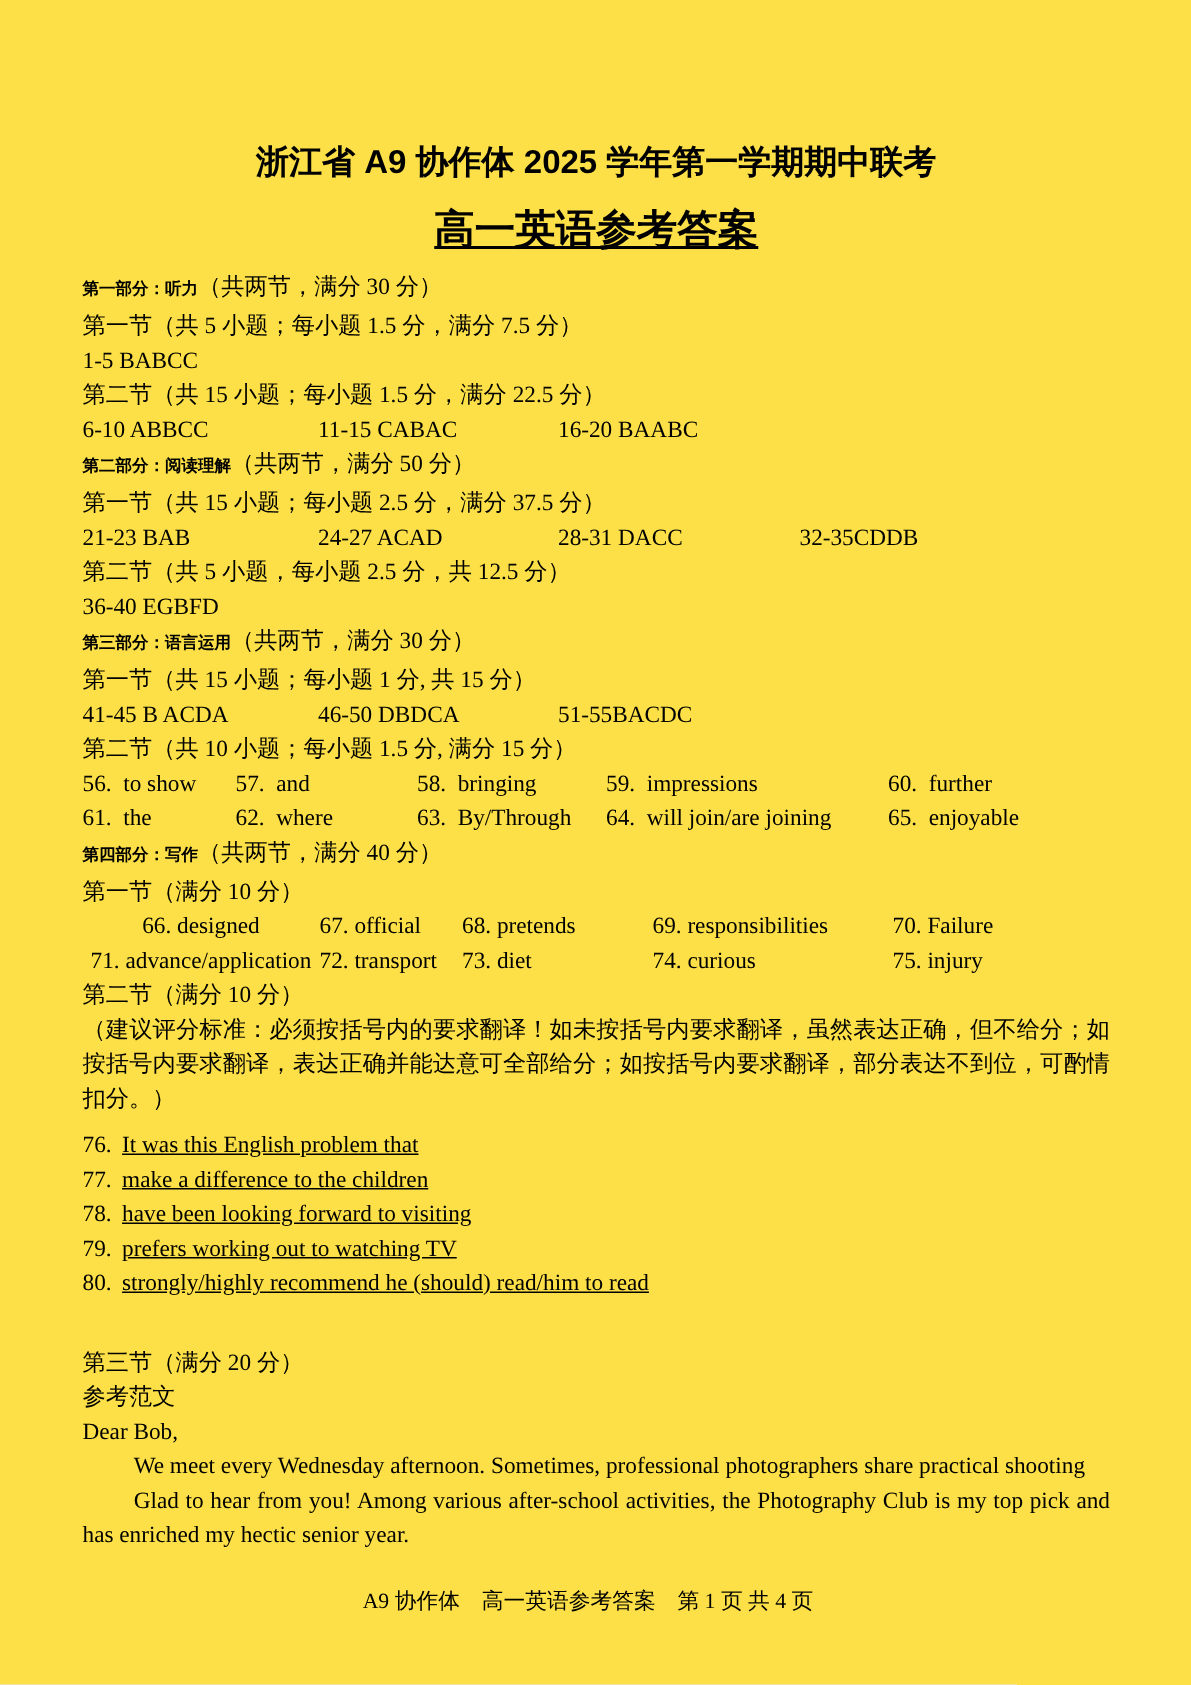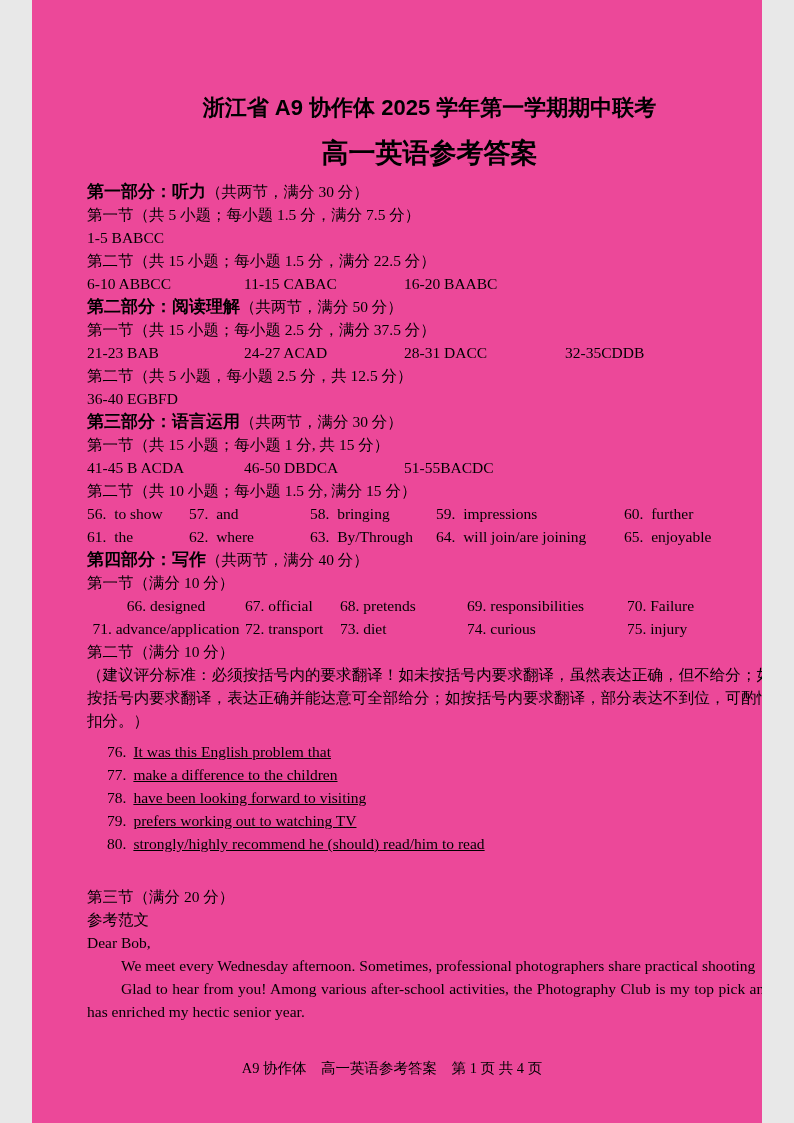--- a/index.html
+++ b/index.html
@@ -1,55 +1,56 @@
 <!DOCTYPE html>
 <html><head>
 <meta charset="utf-8">
 <style>
   html,body{margin:0;padding:0;background:#e8e8e8;}
   .page{
-    width:730px;height:1123px;margin:0 auto;background:#ec4899;
+    width:794px;height:1123px;margin:0 auto;background:#fde047;
     position:relative;color:#000;
     font-family:"Liberation Serif","DejaVu Serif",serif;
     font-size:15.5px;line-height:23px;
     overflow:hidden;
   }
   .content{padding:92px 54px 0 55px;width:685px;}
   .doc-title{
     margin:0;text-align:center;font-weight:bold;font-size:22px;line-height:32px;
     font-family:"Liberation Sans","DejaVu Sans",sans-serif;
   }
   .doc-subtitle{
     margin:10px 0 0 0;text-align:center;font-weight:bold;font-size:27px;line-height:38px;
     font-family:"Liberation Sans","DejaVu Sans",sans-serif;
+    text-decoration:underline;
   }
   .body-block{margin-top:8px;}
   .line{margin:0;line-height:23px;white-space:pre-wrap;}
   .part-label{
     font-weight:bold;
-    font-family:Liberation Serif, serif;
-    font-size:17px;
+    font-family:Liberation Mono, monospace;
+    font-size:11px;
   }
   .row{display:flex;white-space:pre;line-height:23px;}
   .row span{display:inline-block;}
   .row-a > span:nth-child(1){width:157px;}
   .row-a > span:nth-child(2){width:160px;}
   .row-a > span:nth-child(3){width:161px;}
   .row-b > span:nth-child(1){width:102px;}
   .row-b > span:nth-child(2){width:121px;}
   .row-b > span:nth-child(3){width:126px;}
   .row-b > span:nth-child(4){width:188px;}
   .row-c > span:nth-child(1){width:158px;text-align:center;}
   .row-c > span:nth-child(2){width:95px;}
   .row-c > span:nth-child(3){width:127px;}
   .row-c > span:nth-child(4){width:160px;}
   .grading-note{margin:0;text-align:justify;line-height:23px;}
   .translations{margin-top:8px;}
   .translations p{margin:0;line-height:23px;}
-  .translations .t-num{margin-right:7px;margin-left:20px;}
+  .translations .t-num{margin-right:7px;}
   .translations u{text-decoration:underline;}
   .section3-gap{margin-top:30px;}
   .letter p{margin:0;line-height:23px;}
   .letter .indent{text-indent:2.2em;text-align:justify;}
   .page-footer{
     position:absolute;left:0;right:10px;bottom:45px;
     text-align:center;font-size:14.5px;line-height:20px;
   }
 </style>
 </head>

